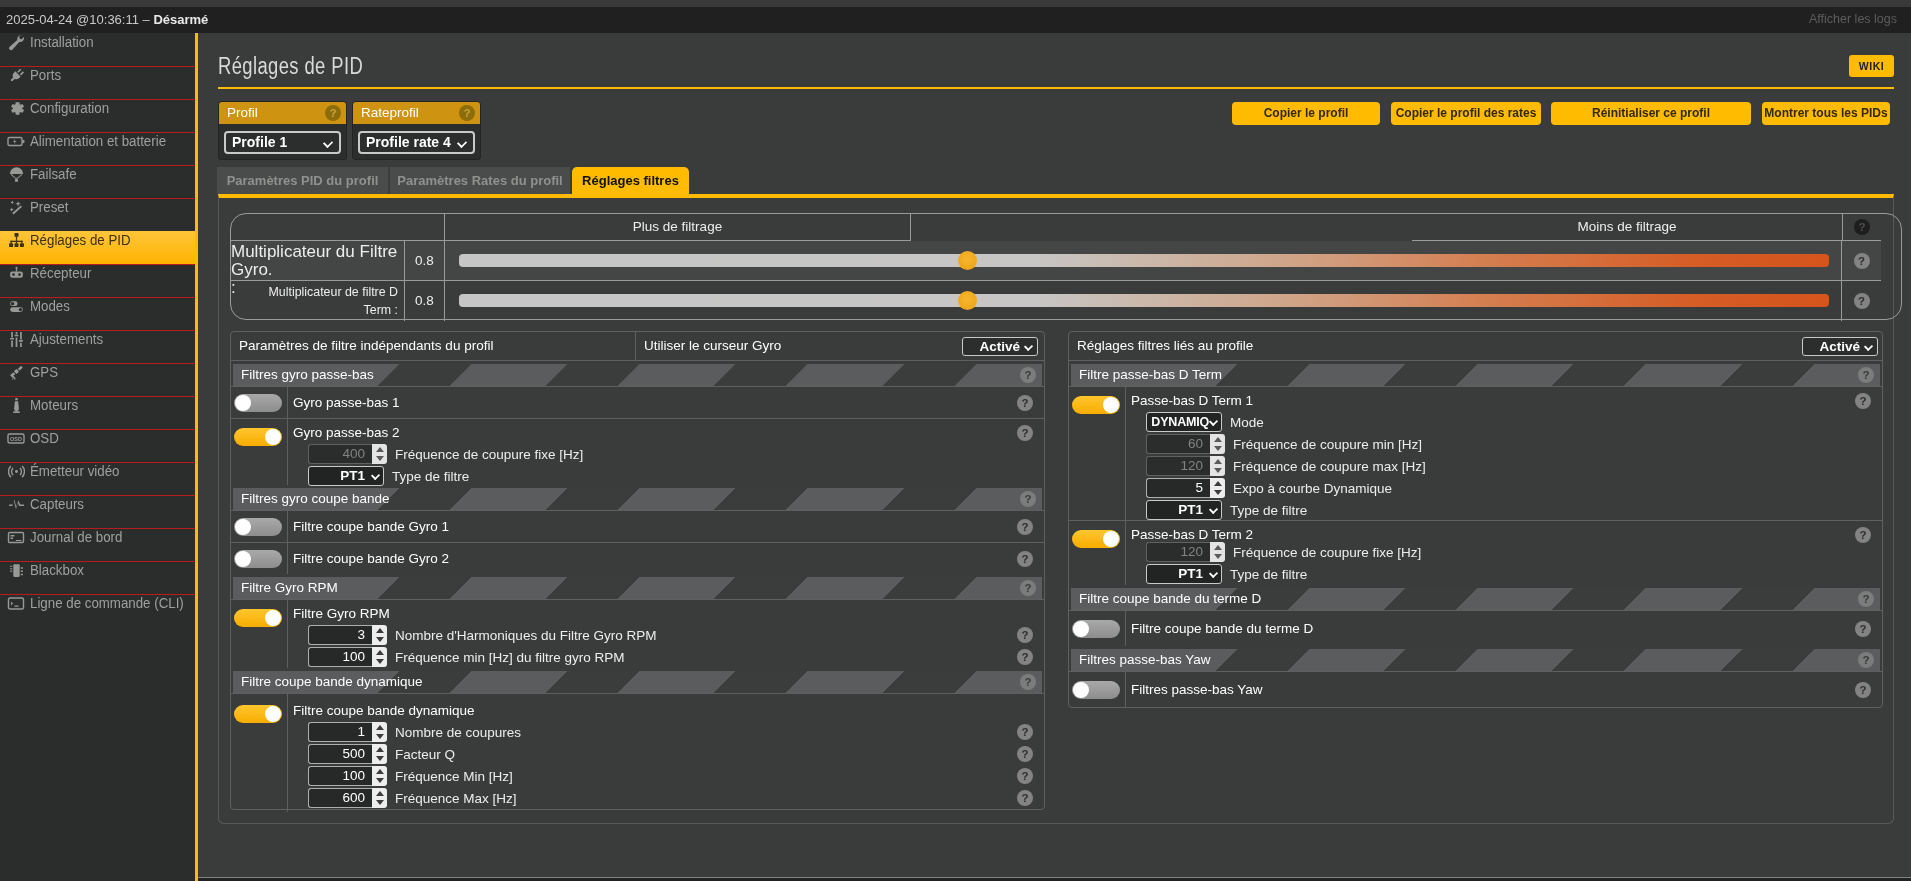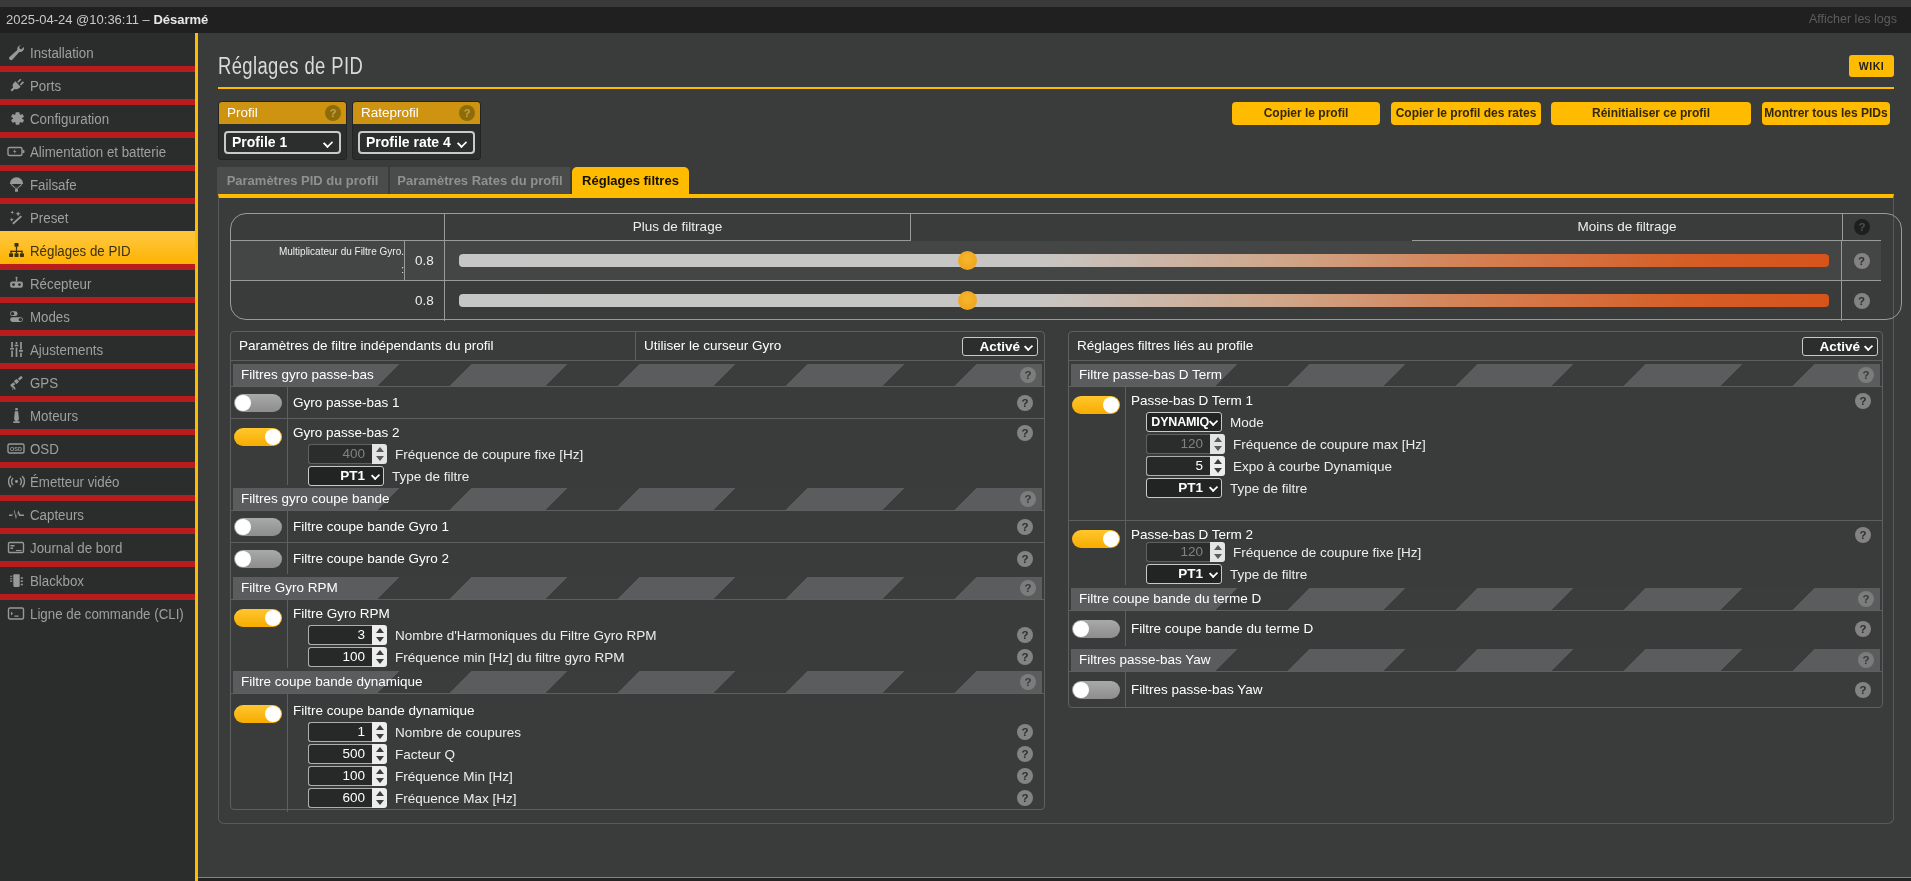--- a/index.html
+++ b/index.html
@@ -2,21 +2,21 @@
 <html><head><meta charset="utf-8">
 <style>
 *{margin:0;padding:0;box-sizing:border-box}
 html,body{width:1911px;height:881px;overflow:hidden}
 body{background:#3a3c3b;font-family:"Liberation Sans",sans-serif;position:relative}
 #topstrip{position:absolute;left:0;top:0;width:1911px;height:7px;background:#3a3a3a}
 #hbar{position:absolute;left:0;top:7px;width:1911px;height:26px;background:#1f201f;color:#c9c9c9;font-size:13px;line-height:25px;padding-left:6px}
 #hbar b{color:#e8e8e8}
 #hbar .rt{position:absolute;right:14px;top:0;color:#5c5c5c;font-size:12.5px}
 #sidebar{position:absolute;left:0;top:33px;width:198px;height:848px;background:#2b2d2c;border-right:3px solid #ffbb00}
-.mi{height:33px;border-top:6px solid #b91c1c;display:flex;align-items:center;color:#9da09e;font-size:14px;position:relative}
+.mi{height:33px;border-top:1px solid #b91c1c;display:flex;align-items:flex-start;color:#9da09e;font-size:14px;position:relative}
 .mi:first-child{border-top-color:#2b2d2c}
 .mi .ic{width:20px;margin-left:6px;display:flex;justify-content:center;align-items:center}
 .mi .ic svg{fill:#969996}
 .mi .tx{margin-left:4px;white-space:nowrap;transform:scaleX(.95);transform-origin:0 50%}
 .mi.act{background:linear-gradient(#ffc438,#feb301);color:#3a3110;border-top-color:#ffc438}
 .mi.act .ic svg{fill:#3a3110}
 #footer{position:absolute;left:198px;top:877px;width:1713px;height:4px;background:#232323;border-top:1px solid #828282}
 
 #h1{position:absolute;left:218px;top:53px;font-size:23px;color:#d9dad9;font-weight:normal;transform:scaleX(.8);transform-origin:0 0;letter-spacing:.5px}
 #wiki{position:absolute;left:1849px;top:55px;width:45px;height:22px;background:#ffbb00;border-radius:3px;color:#222;font-size:10.5px;font-weight:bold;text-align:center;line-height:22px;letter-spacing:.5px}
@@ -271,27 +271,28 @@
 <div class="tab" style="left:217px;width:171px">Paramètres PID du profil</div>
 <div class="tab" style="left:390px;width:180px">Paramètres Rates du profil</div>
 <div class="tab act" style="left:572px;width:117px">Réglages filtres</div>
 <div id="cont"></div>
 <div id="stable">
  <div class="srow1"></div>
  <div class="cell" style="left:0;top:0;width:214px;height:27px;border-right:1px solid #9a9a9a;border-bottom:1px solid #9a9a9a"></div>
  <div class="cell" style="left:214px;top:0;width:466px;height:27px;border-right:1px solid #9a9a9a;border-bottom:1px solid #9a9a9a;text-align:center;line-height:26px">Plus de filtrage</div>
  <div class="cell" style="left:1181px;top:0;width:430px;height:27px;border-bottom:1px solid #9a9a9a;text-align:center;line-height:26px">Moins de filtrage</div>
  <div class="cell" style="left:1611px;top:0;width:39px;height:27px;border-left:1px solid #9a9a9a;border-bottom:1px solid #9a9a9a;text-align:center"><span class="q qd" style="margin-top:5px">?</span></div>
- <div class="cell" style="left:0;top:27px;width:174px;height:40px;border-right:1px solid #9a9a9a;border-bottom:1px solid #9a9a9a;text-align:right;padding:2px 0 0 0;line-height:18px;font-size:10px">Multiplicateur du Filtre Gyro.<br>:</div>
+ <div class="cell" style="left:0;top:27px;width:174px;height:40px;border-right:1px solid #9a9a9a;border-bottom:1px solid #9a9a9a;padding:2px 6px 0 0;line-height:18px;font-size:17px">Multiplicateur du Filtre Gyro.<br>:</div>
  <div class="cell" style="left:174px;top:27px;width:40px;height:40px;border-right:1px solid #9a9a9a;border-bottom:1px solid #9a9a9a;text-align:center;line-height:40px">0.8</div>
  <div class="cell" style="left:214px;top:27px;width:1397px;height:40px;border-right:1px solid #9a9a9a;border-bottom:1px solid #9a9a9a">
       <div class="sgroove" style="left:14px;top:13px;width:1370px"></div>
       <div class="sknob" style="left:513px;top:10px"></div>
     </div>
  <div class="cell" style="left:1611px;top:27px;width:39px;height:40px;border-bottom:1px solid #9a9a9a;text-align:center"><span class="q" style="margin-top:12px">?</span></div>
+ <div class="cell" style="left:0;top:67px;width:174px;height:40px;border-right:1px solid #9a9a9a;text-align:right;padding:2px 6px 0 0;line-height:18px;font-size:12.4px">Multiplicateur de filtre D<br>Term :</div>
  <div class="cell" style="left:174px;top:67px;width:40px;height:40px;border-right:1px solid #9a9a9a;text-align:center;line-height:40px">0.8</div>
  <div class="cell" style="left:214px;top:67px;width:1397px;height:40px;border-right:1px solid #9a9a9a">
       <div class="sgroove" style="left:14px;top:13px;width:1370px"></div>
       <div class="sknob" style="left:513px;top:10px"></div>
     </div>
  <div class="cell" style="left:1611px;top:67px;width:39px;height:40px;text-align:center"><span class="q" style="margin-top:12px">?</span></div>
 </div>
 <div class="panel" style="left:230px;top:331px;width:815px;height:479px">
  <div class="phead"><span style="padding-left:8px">Paramètres de filtre indépendants du profil</span><div class="c2" style="left:404px;right:0">Utiliser le curseur Gyro</div><div class="hsel" style="left:731px;width:76px">Activé<span class="chv"></span></div></div>
  <div class="stripe">Filtres gyro passe-bas<span class="q">?</span></div>
@@ -392,20 +393,24 @@
           <i></i>
         </div>
       </div>
       <span class="lab" style="top:6px">Passe-bas D Term 1</span>
       <span class="q rq" style="top:6px">?</span>
   <div class="srow" style="margin-top:25px"><span class="sbox">
           <span class="st" style="padding-right:12px;font-size:12.5px;letter-spacing:-.2px">DYNAMIQ</span>
           <span class="chv"></span>
         </span><span class="slab">Mode</span></div>
   <div class="srow"><span class="nin dis">
+          <span class="nv">60</span>
+          <span class="sp"></span>
+        </span><span class="slab">Fréquence de coupure min [Hz]</span></div>
+  <div class="srow"><span class="nin dis">
           <span class="nv">120</span>
           <span class="sp"></span>
         </span><span class="slab">Fréquence de coupure max [Hz]</span></div>
   <div class="srow"><span class="nin">
           <span class="nv">5</span>
           <span class="sp"></span>
         </span><span class="slab">Expo à courbe Dynamique</span></div>
   <div class="srow"><span class="sbox">
           <span class="st">PT1</span>
           <span class="chv"></span>

